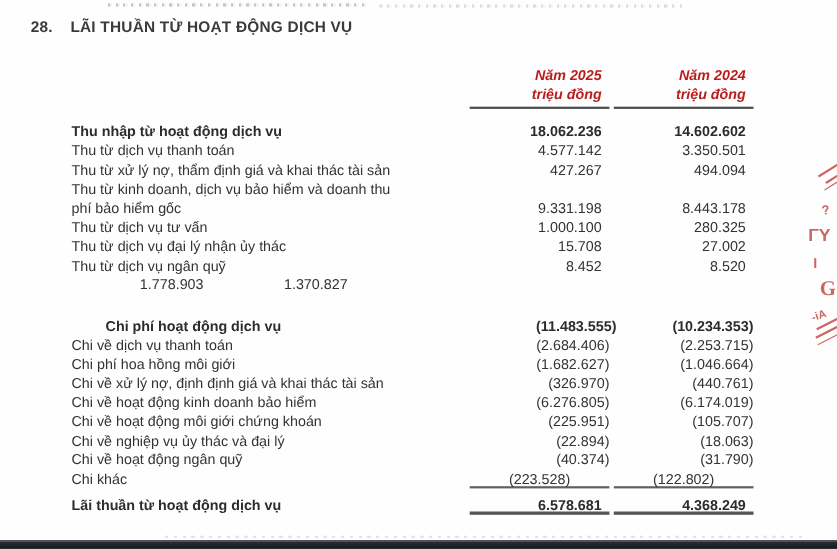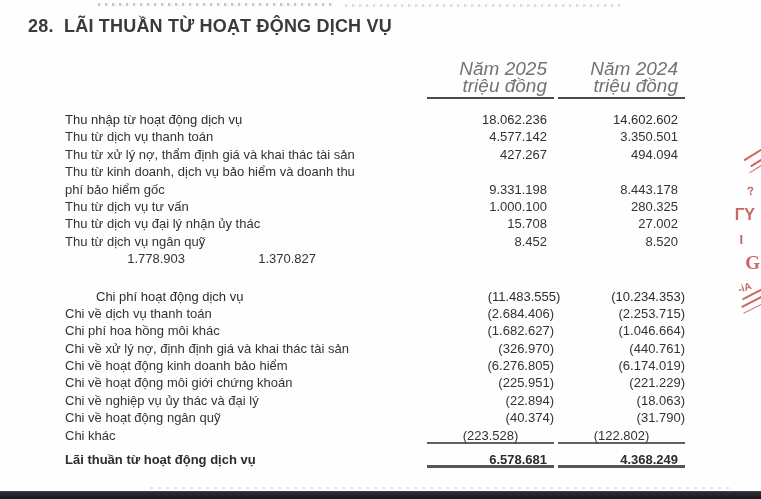--- a/index.html
+++ b/index.html
@@ -24,60 +24,61 @@
     filter: blur(.4px);
   }
   .smudge.s1 { top: 3px; left: 98px; width: 235px; }
   .smudge.s2 { top: 4px; left: 345px; width: 275px; opacity: .6; }
 
   .note-header {
     position: absolute;
     top: 16px; left: 28px;
     display: flex;
     font-weight: 700;
-    font-size: 18px;
+    font-size: 14px;
     color: #3a3a3a;
     letter-spacing: .2px;
     align-items: flex-end;
   }
   .note-number { width: 36px; }
 
   
   .cell.label { width: 362px; }
   .cell.num {
     width: 127px;
     text-align: right;
     padding-right: 7px;
   }
   .cell.num.paren { padding-right: 0; }
   .cell.num + .cell.num { margin-left: 4px; }
 
   .col-headers {
     position: absolute;
     top: 61px; left: 65px;
     display: flex;
-    font-size: 19px;
+    font-size: 13px;
     font-style: italic;
-    color: #737373;
+    color: #b91c1c;
+    font-weight: bold;
   }
   .col-headers .hdr {
     border-bottom: 2px solid #4a4a4a;
     padding-bottom: 3px;
     line-height: 16.5px;
   }
 
   .tbl {
     position: absolute;
     top: 111px; left: 65px;
     width: 620px;
     font-size: 13px;
     color: #333;
   }
   .row { display: flex; height: 17.4px; line-height: 17.4px; }
-  .row.bold { font-weight: 400; color: #2c2c2c; }
+  .row.bold { font-weight: 700; color: #2c2c2c; }
   .row.gap { margin-top: 20px; margin-left: 31px; }
   .row.underline .cell.num { border-bottom: 2px solid #606060; text-align: center; }
   .row.total {
     margin-top: 6.5px;
     font-weight: 700;
     color: #2c2c2c;
   }
   .row.total .cell.num { border-bottom: 3px solid #565656; }
 
   
@@ -198,38 +199,38 @@
         <div class="cell label">Chi phí hoạt động dịch vụ</div>
         <div class="cell num paren">(11.483.555)</div>
         <div class="cell num paren">(10.234.353)</div>
       </div>
       <div class="row">
         <div class="cell label">Chi về dịch vụ thanh toán</div>
         <div class="cell num paren">(2.684.406)</div>
         <div class="cell num paren">(2.253.715)</div>
       </div>
       <div class="row">
-        <div class="cell label">Chi phí hoa hồng môi khác</div>
+        <div class="cell label">Chi phí hoa hồng môi giới</div>
         <div class="cell num paren">(1.682.627)</div>
         <div class="cell num paren">(1.046.664)</div>
       </div>
       <div class="row">
         <div class="cell label">Chi về xử lý nợ, định định giá và khai thác tài sản</div>
         <div class="cell num paren">(326.970)</div>
         <div class="cell num paren">(440.761)</div>
       </div>
       <div class="row">
         <div class="cell label">Chi về hoạt động kinh doanh bảo hiểm</div>
         <div class="cell num paren">(6.276.805)</div>
         <div class="cell num paren">(6.174.019)</div>
       </div>
       <div class="row">
         <div class="cell label">Chi về hoạt động môi giới chứng khoán</div>
         <div class="cell num paren">(225.951)</div>
-        <div class="cell num paren">(221.229)</div>
+        <div class="cell num paren">(105.707)</div>
       </div>
       <div class="row">
         <div class="cell label">Chi về nghiệp vụ ủy thác và đại lý</div>
         <div class="cell num paren">(22.894)</div>
         <div class="cell num paren">(18.063)</div>
       </div>
       <div class="row">
         <div class="cell label">Chi về hoạt động ngân quỹ</div>
         <div class="cell num paren">(40.374)</div>
         <div class="cell num paren">(31.790)</div>

